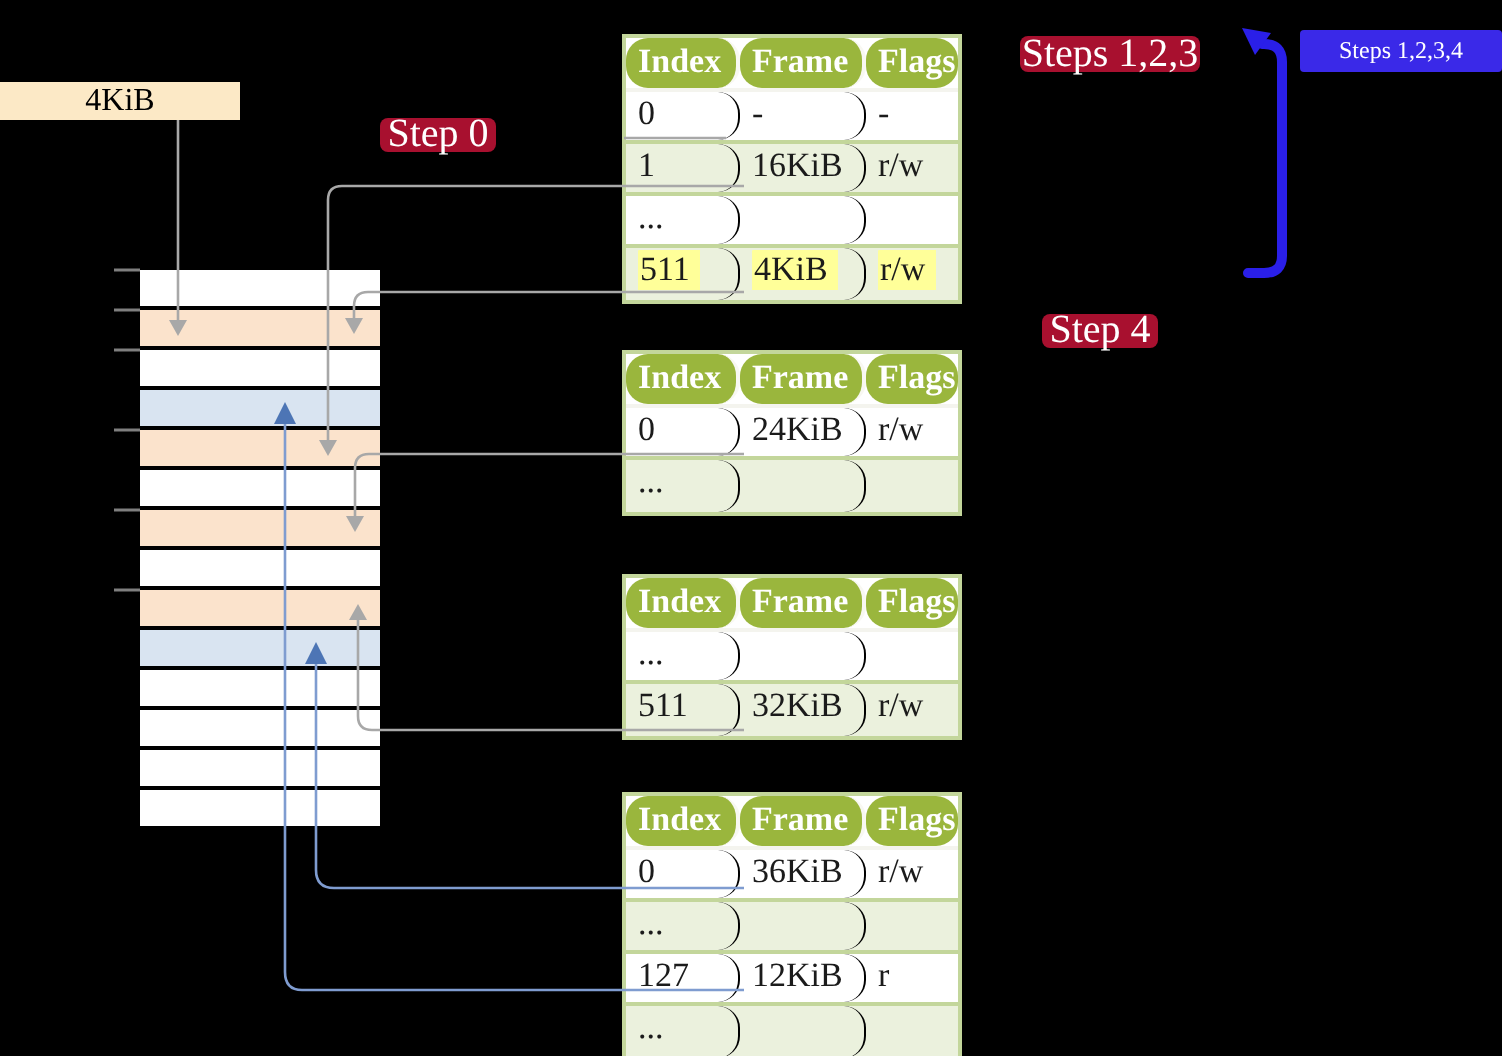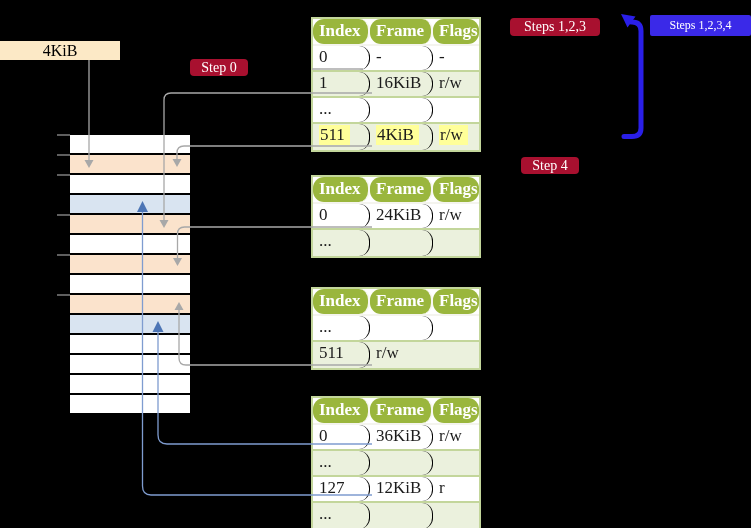--- a/index.html
+++ b/index.html
@@ -30,21 +30,21 @@
              border-right:2px solid #f8f8f2;padding-top:2px;}
   .thead .tc:last-child{border-right:none;}
   .trow.shade{background:var(--row-green);}
   .trow.shade .tc{background:transparent;}
   .hl{background:var(--highlight-yellow);padding:0 5px 1px 1px;}
 
   
   .label4k{position:absolute;left:0;top:41px;width:120px;height:19px;
            background:var(--label-cream);color:#000;font-size:16px;
            text-align:center;line-height:19px;}
-  .badge{position:absolute;color:#fff;font-size:14px;text-align:center;border-radius:4px;}
+  .badge{position:absolute;color:#fff;font-size:20px;text-align:center;border-radius:4px;}
   .badge.red{background:var(--badge-red);}
   .badge.blue{background:var(--badge-blue);border-radius:2px;}
   .b-step0{left:190px;top:43px;width:58px;height:17px;line-height:17px;margin-top:16px;}
   .b-steps123{left:510px;top:18px;width:90px;height:18px;line-height:18px;}
   .b-steps1234{left:650px;top:15px;width:101px;height:21px;line-height:21px;font-size:12px;}
   .b-step4{left:521px;top:157px;width:58px;height:17px;line-height:17px;}
 
   
   .overlay{position:absolute;left:0;top:0;pointer-events:none;}
   .gline{stroke:var(--connector-gray);stroke-width:1.3;fill:none;}
@@ -134,20 +134,21 @@
         <div class="tc c1">Frame</div>
         <div class="tc c2">Flags</div>
       </div>
       <div class="trow">
         <div class="tc c0">...</div>
         <div class="tc c1"></div>
         <div class="tc c2"></div>
       </div>
       <div class="trow shade">
         <div class="tc c0">511</div>
+        <div class="tc c1">32KiB</div>
         <div class="tc c2">r/w</div>
       </div>
     </div>
   <div class="ptable" style="top:396px">
       <div class="trow thead">
         <div class="tc c0">Index</div>
         <div class="tc c1">Frame</div>
         <div class="tc c2">Flags</div>
       </div>
       <div class="trow">

